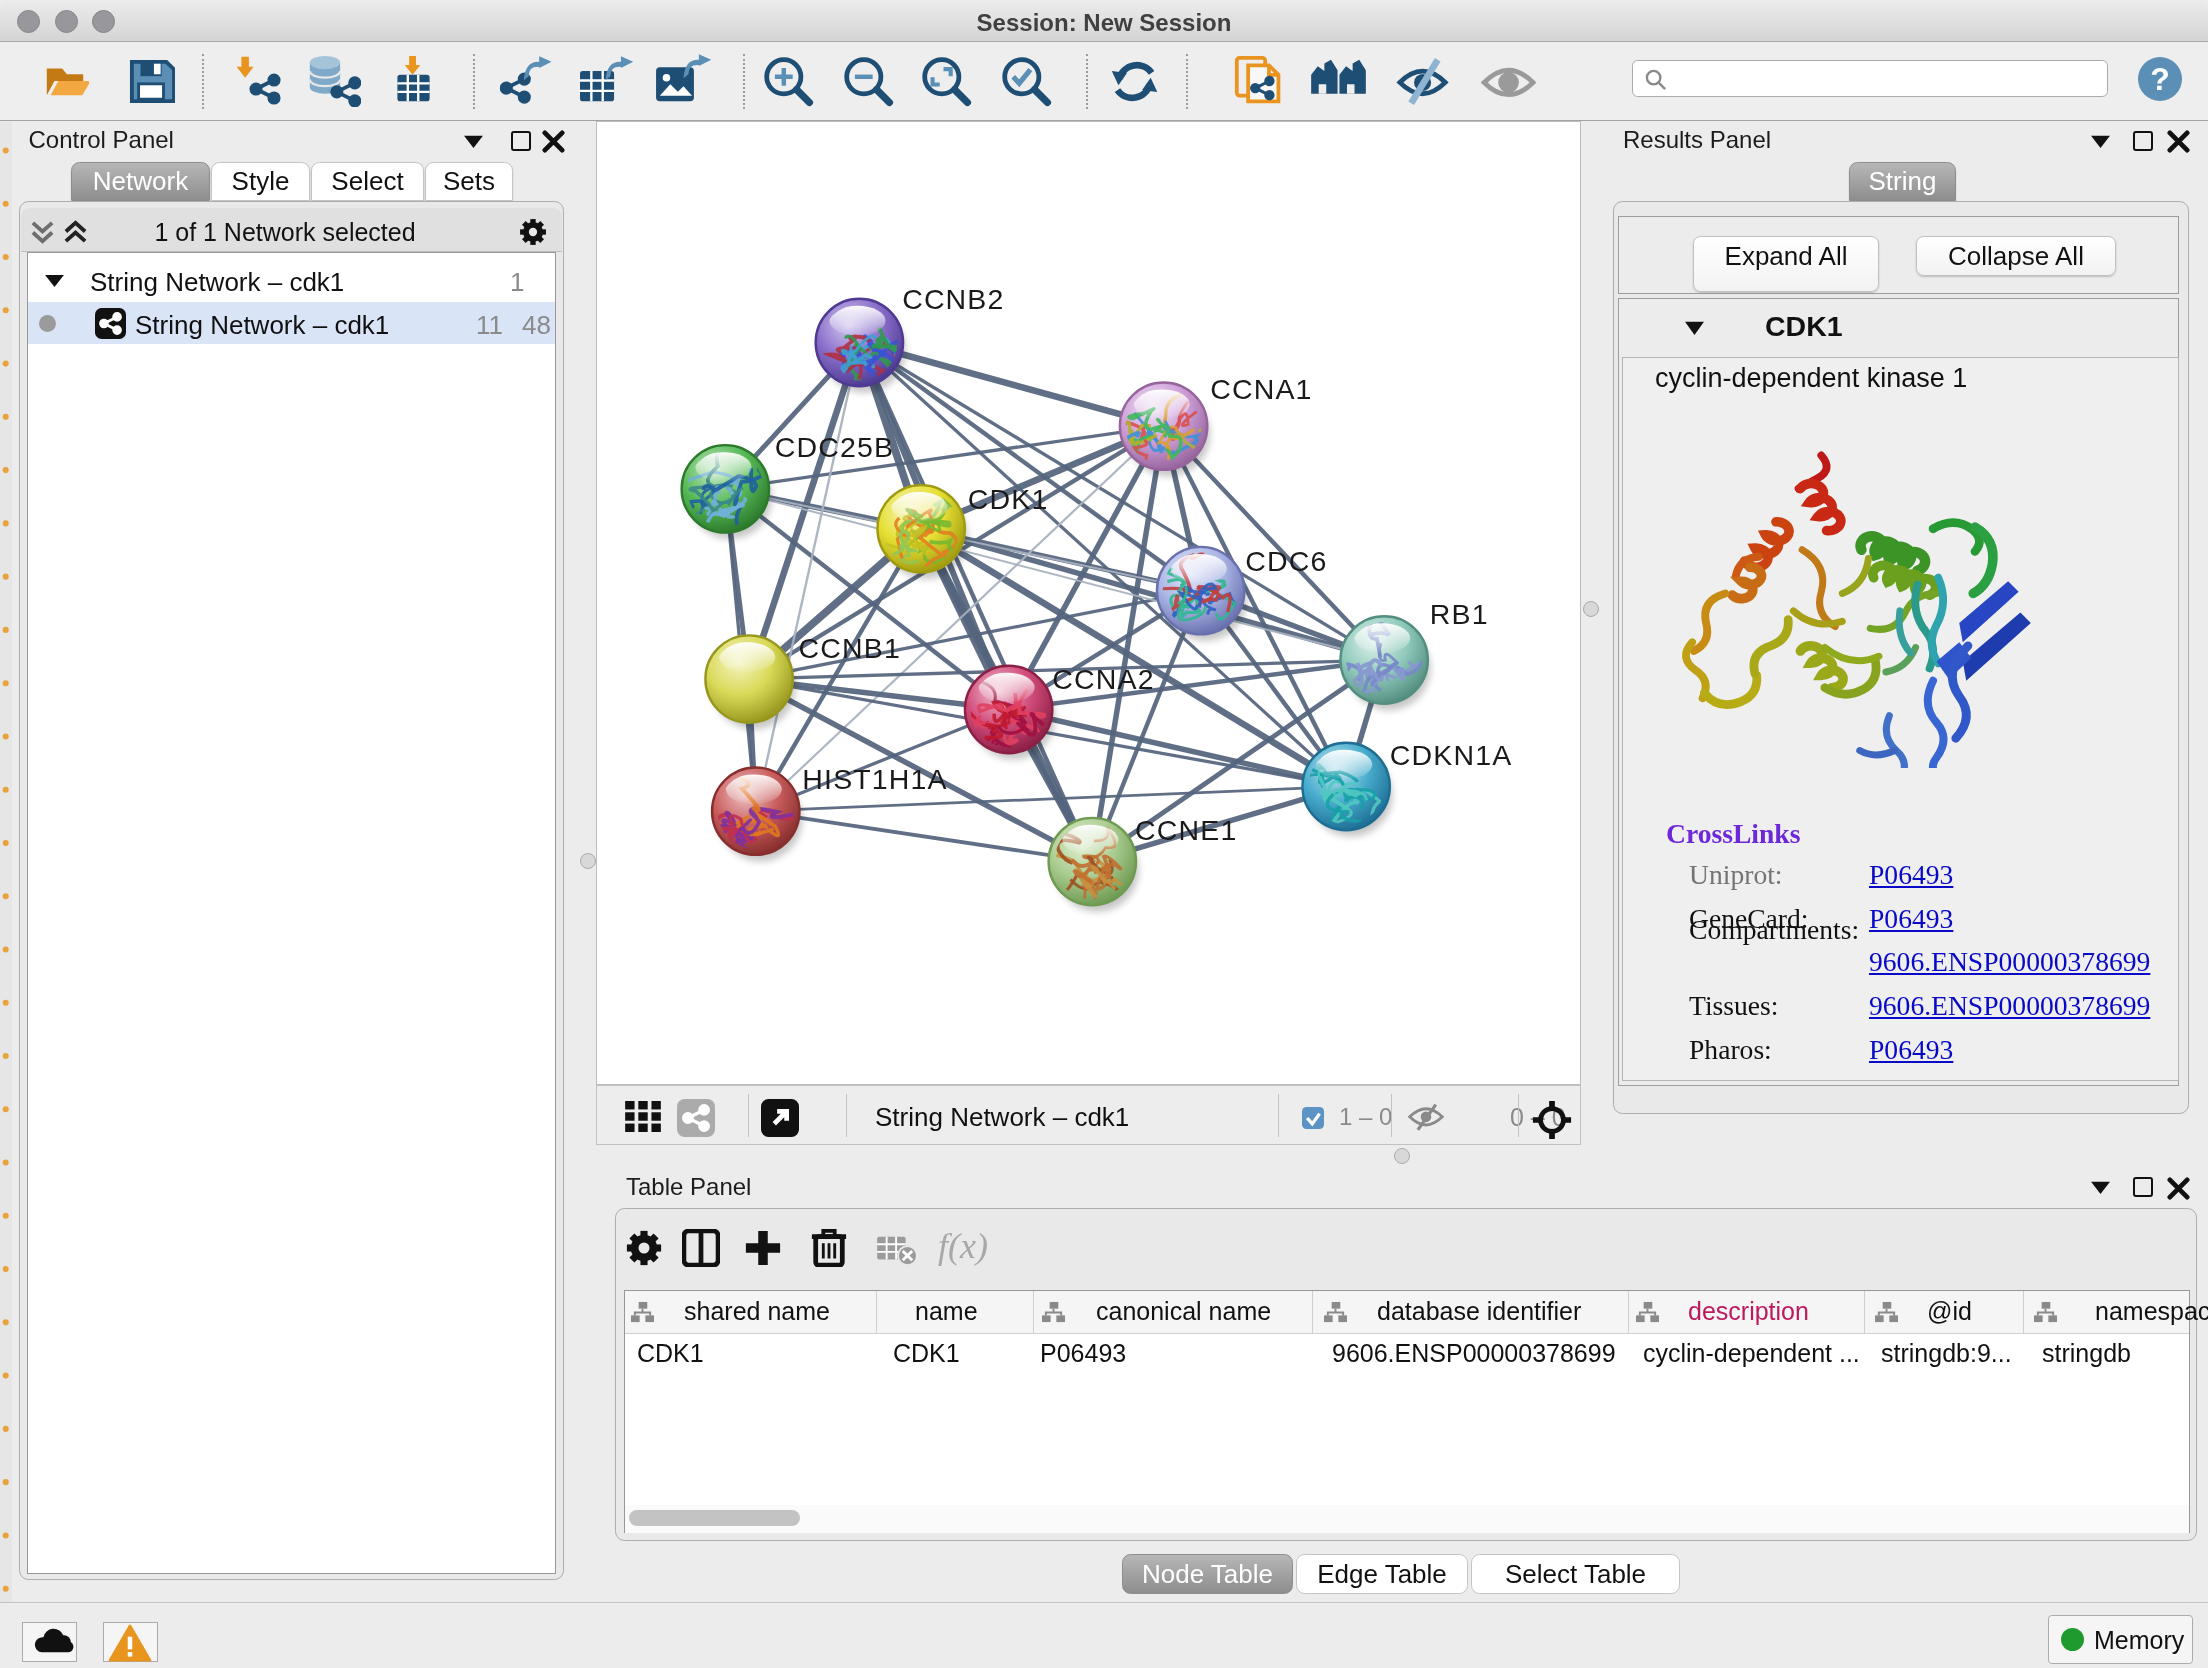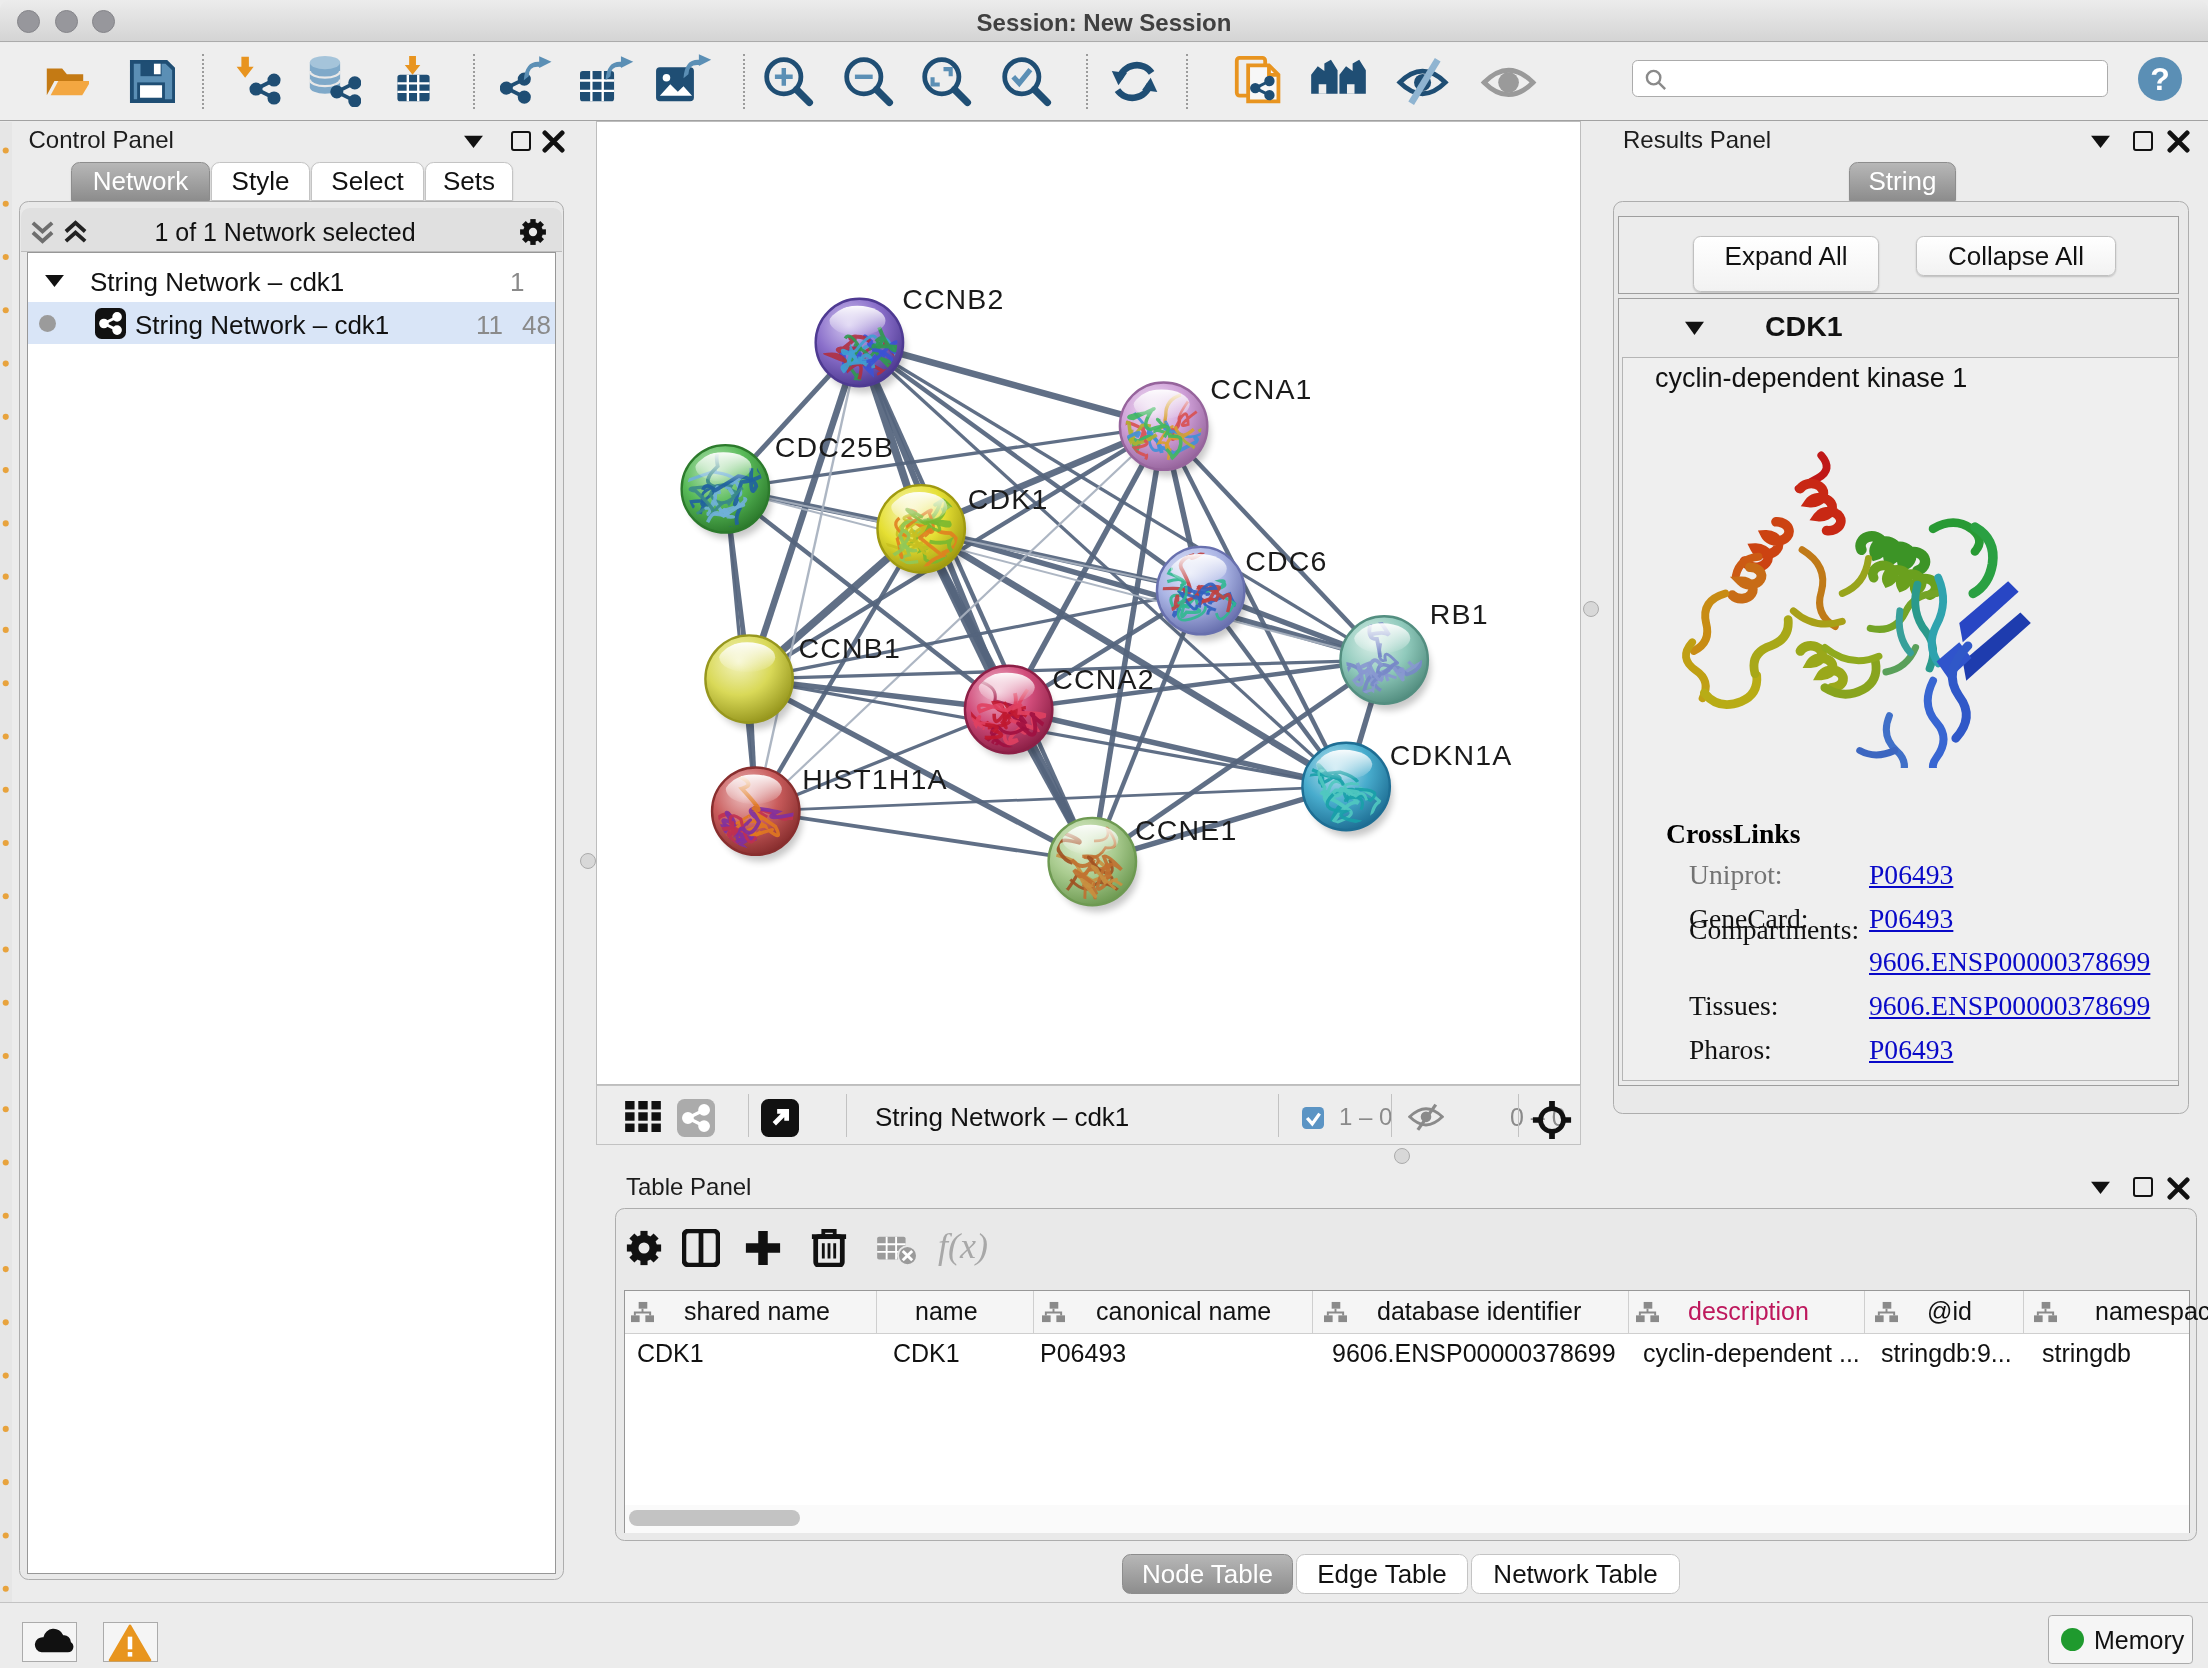--- a/index.html
+++ b/index.html
@@ -715,21 +715,21 @@
     <path d="M306 152 q12 28 -2 54 q-12 24 2 44" fill="none" stroke="#2fa3ae" stroke-width="9" stroke-linecap="round" opacity="1"></path>
     <path d="M262 190 q-4 30 12 48" fill="none" stroke="#38a09a" stroke-width="8" stroke-linecap="round" opacity="1"></path>
     <path d="M398 168 l-64 58 l-4 -22 l56 -48 z" fill="#2846c4"></path>
     <path d="M412 204 l-74 66 l-4 -22 l66 -56 z" fill="#1e3cae"></path>
     <path d="M330 226 l-26 22 l14 20 l26 -24 z" fill="#3054cc"></path>
     <path d="M340 230 q-30 30 -10 58 q18 24 -4 48" fill="none" stroke="#3058c8" stroke-width="10" stroke-linecap="round" opacity="1"></path>
     <path d="M300 270 q-14 28 4 48 q16 18 0 40 q-12 16 10 24" fill="none" stroke="#3866d2" stroke-width="9" stroke-linecap="round" opacity="1"></path>
     <path d="M250 310 q-10 24 8 40 q16 14 4 34" fill="none" stroke="#4070c8" stroke-width="8" stroke-linecap="round" opacity="1"></path>
     <path d="M216 350 q18 10 40 0" fill="none" stroke="#3c66c0" stroke-width="8" stroke-linecap="round" opacity="1"></path>
   </svg>
-<div class="abs serif" style="left:1666px;top:818px;font-size:27.6px;font-weight:bold;color:#000000">CrossLinks</div>
+<div class="abs serif" style="left:1666px;top:818px;font-size:27.6px;font-weight:bold;color:#6d28d9">CrossLinks</div>
 <div class="abs serif" style="left:1689px;top:859px;font-size:27.6px;color:#737373">Uniprot:</div>
 <div class="abs serif link" style="left:1869px;top:859px;font-size:27.6px">P06493</div>
 <div class="abs serif" style="left:1689px;top:903px;font-size:27.6px;color:#111">GeneCard:</div>
 <div class="abs serif link" style="left:1869px;top:903px;font-size:27.6px">P06493</div>
 <div class="abs serif" style="left:1689px;top:914px;font-size:27.6px;color:#111">Compartments:</div>
 <div class="abs serif link" style="left:1869px;top:946px;font-size:27.6px">9606.ENSP00000378699</div>
 <div class="abs serif" style="left:1689px;top:990px;font-size:27.6px;color:#111">Tissues:</div>
 <div class="abs serif link" style="left:1869px;top:990px;font-size:27.6px">9606.ENSP00000378699</div>
 <div class="abs serif" style="left:1689px;top:1034px;font-size:27.6px;color:#111">Pharos:</div>
 <div class="abs serif link" style="left:1869px;top:1034px;font-size:27.6px">P06493</div>
@@ -829,21 +829,21 @@
 <div class="abs" style="left:893px;top:1339px;font-size:25px;color:#111">CDK1</div>
 <div class="abs" style="left:1040px;top:1339px;font-size:25px;color:#111">P06493</div>
 <div class="abs" style="left:1332px;top:1339px;font-size:25px;color:#111">9606.ENSP00000378699</div>
 <div class="abs" style="left:1643px;top:1339px;font-size:25px;color:#111">cyclin-dependent ...</div>
 <div class="abs" style="left:1881px;top:1339px;font-size:25px;color:#111">stringdb:9...</div>
 <div class="abs" style="left:2042px;top:1339px;font-size:25px;color:#111">stringdb</div>
 <div class="abs" style="left:625px;top:1505px;width:1564px;height:27.6px;background:#fafafa"></div>
 <div class="abs" style="left:629px;top:1510px;width:171px;height:16px;background:#c3c3c3;border-radius:8.6px"></div>
 <div class="btab sel" style="left:1122px;top:1554px;width:171px">Node Table</div>
 <div class="btab" style="left:1296px;top:1554px;width:172px">Edge Table</div>
-<div class="btab" style="left:1471px;top:1554px;width:209px">Network Table</div>
+<div class="btab" style="left:1471px;top:1554px;width:209px">Select Table</div>
 <div class="abs" style="left:0;top:122px;width:12.4px;height:1480px;background:#e6e6e6"></div>
 <svg class="abs" style="left:0;top:122px" width="12.4" height="1480" viewBox="0 0 13 1556">
     <circle cx="6" cy="30" r="3.2" fill="#e8a33d"></circle>
     <circle cx="6" cy="86" r="3.2" fill="#e8a33d"></circle>
     <circle cx="6" cy="142" r="3.2" fill="#e8a33d"></circle>
     <circle cx="6" cy="198" r="3.2" fill="#e8a33d"></circle>
     <circle cx="6" cy="254" r="3.2" fill="#e8a33d"></circle>
     <circle cx="6" cy="310" r="3.2" fill="#e8a33d"></circle>
     <circle cx="6" cy="366" r="3.2" fill="#e8a33d"></circle>
     <circle cx="6" cy="422" r="3.2" fill="#e8a33d"></circle>

